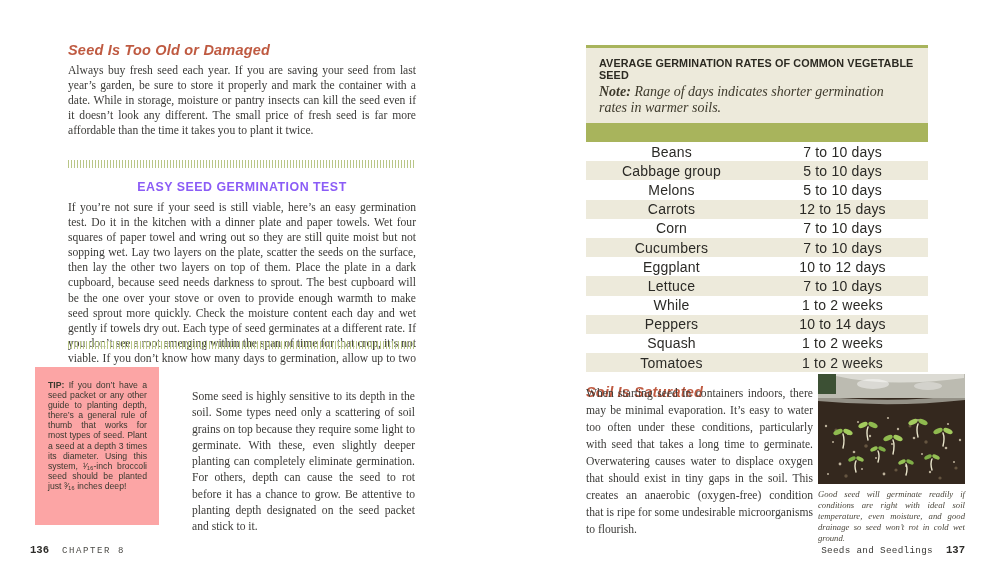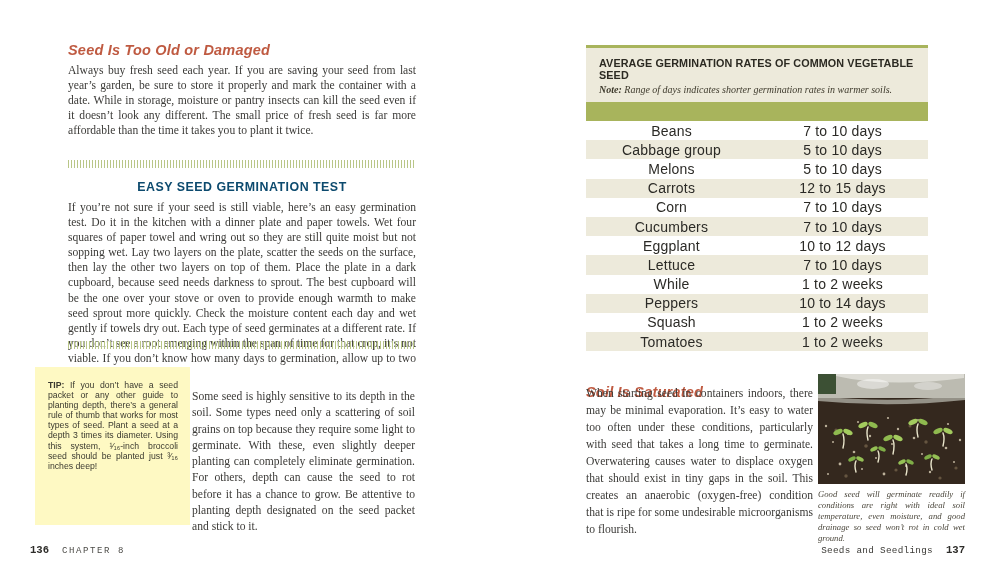--- a/index.html
+++ b/index.html
@@ -5,45 +5,45 @@
   * { margin: 0; padding: 0; box-sizing: border-box; }
   html, body { width: 1000px; height: 586px; background: #ffffff; overflow: hidden; }
   .spread { position: relative; width: 1000px; height: 586px; background: #ffffff;
             font-family: "Liberation Serif", serif; color: #3b3a37; }
 
   
   .h-orange { position: absolute; font-family: "Liberation Sans", sans-serif;
               font-style: italic; font-weight: bold; font-size: 14.5px; color: #bf5a41;
               letter-spacing: .2px; }
   .h-green  { position: absolute; font-family: "Liberation Sans", sans-serif;
-              font-weight: bold; font-size: 12.4px; color: #0c4a6e; letter-spacing: .5px;
+              font-weight: bold; font-size: 12.4px; color: #8b5cf6; letter-spacing: .5px;
               text-align: center; }
 
   
   .body-copy { position: absolute; font-size: 11.6px; line-height: 15.1px;
                text-align: justify; color: #3b3a37; }
 
   
   .tick-divider { position: absolute; height: 8px;
      background: repeating-linear-gradient(90deg, #b9c687 0 1px, transparent 1px 3px); }
 
   
-  .tip-box { position: absolute; left: 35px; top: 367px; width: 155px; height: 158px;
-             background: #fef9c3; padding: 13px 12px 10px 13px;
+  .tip-box { position: absolute; left: 35px; top: 367px; width: 124px; height: 158px;
+             background: #fca5a5; padding: 13px 12px 10px 13px;
              font-family: "Liberation Sans", sans-serif; font-size: 8.7px;
              line-height: 10.1px; color: #3a392f; text-align: justify; }
   .tip-label { font-weight: bold; }
 
   
   .germ-table { position: absolute; left: 586px; top: 45px; width: 342px;
                 border-top: 3px solid #a8b45c; font-family: "Liberation Sans", sans-serif; }
   .table-title-block { background: #edeadb; padding: 9px 14px 7px 13px; }
   .table-title { font-weight: bold; font-size: 10.8px; color: #2c2a22; letter-spacing: .1px; }
   .table-note  { font-family: "Liberation Serif", serif; font-style: italic;
-                 font-size: 10px; color: #3e3a2c; margin-top: 3px; }
+                 font-size: 14px; color: #3e3a2c; margin-top: 3px; }
   .note-label  { font-weight: bold; }
   .col-header-row { display: flex; background: #a8b45c; height: 19px; align-items: center; }
   .col-header { width: 50%; text-align: center; color: #ffffff; font-weight: bold;
                 font-size: 9.6px; letter-spacing: 1.1px; margin-top: 23px; }
   .t-row { display: flex; height: 19.2px; align-items: center; background: #ffffff; }
   .t-row:nth-child(even) { background: #edeadb; }
   .t-cell { width: 50%; text-align: center; font-size: 14px; color: #2b2a26;
             letter-spacing: .2px; }
 
   

